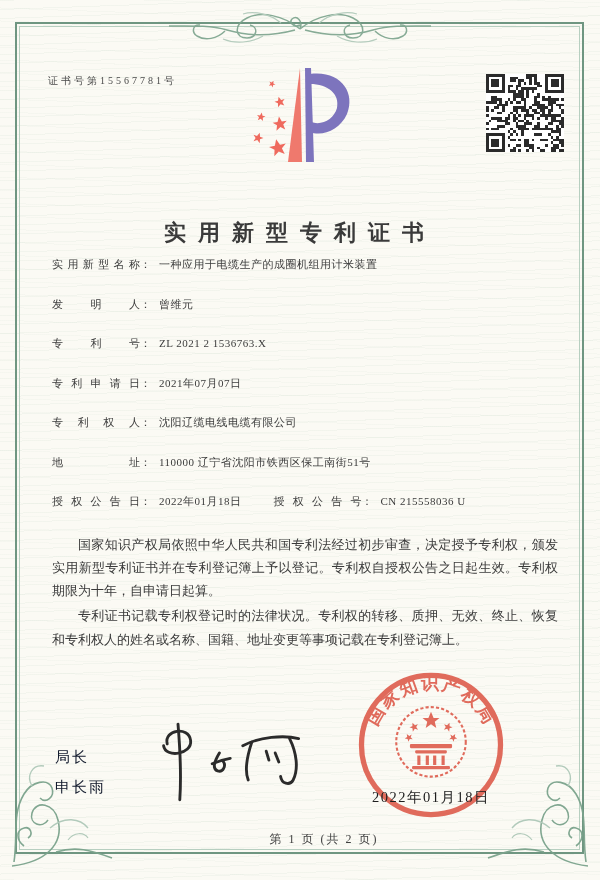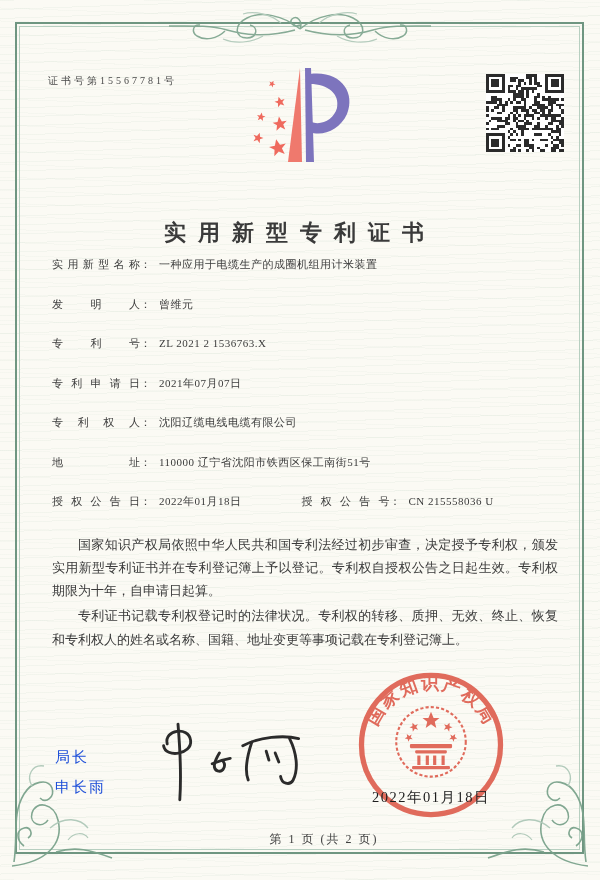--- a/index.html
+++ b/index.html
@@ -16,25 +16,25 @@
   .logo{position:absolute;left:244px;top:62px;width:116px;height:108px;}
   .qr{position:absolute;right:36px;top:74px;width:78px;height:78px;}
   .qr svg{width:100%;height:100%;}
   .title{position:absolute;left:0;right:0;top:174px;text-align:center;
     font-size:22px;font-weight:bold;letter-spacing:12px;color:#3a3a3a;margin-top:44px;}
   .fields{position:absolute;left:52px;right:38px;top:257px;font-size:11px;color:#3c3c3c;}
   .frow{margin-bottom:24.5px;white-space:nowrap;}
   .lbl{display:inline-block;width:88px;text-align:justify;text-align-last:justify;vertical-align:bottom;}
   .colon{margin-right:8px;}
   .val{letter-spacing:.5px;}
-  .pair2{margin-left:60px;font-family:Liberation Serif, serif;}
+  .pair2{margin-left:32px;font-family:Liberation Serif, serif;}
   .paras{position:absolute;left:52px;right:42px;top:533px;font-size:13px;line-height:1.78;
     text-align:justify;color:#3a3a3a;}
   .paras p{margin:0 0 2px 0;text-indent:2em;}
-  .sig-block{position:absolute;left:55px;top:742px;font-size:15px;color:#1d4ed8;line-height:30px;letter-spacing:2px;}
+  .sig-block{position:absolute;left:55px;top:742px;font-size:15px;color:#0f172a;line-height:30px;letter-spacing:2px;}
   .sig-hand{position:absolute;left:142px;top:714px;width:180px;height:95px;}
   .seal{position:absolute;left:352px;top:666px;width:158px;height:158px;opacity:.88;}
   .seal-date{position:absolute;left:372px;top:788px;font-size:14.5px;letter-spacing:1.5px;
     color:#1e1e1e;z-index:5;}
   .footer{position:absolute;left:0;right:0;bottom:32px;text-align:center;font-size:12px;
     letter-spacing:2px;color:#404040;padding-left:48px;}
   .flourish-top{position:absolute;top:3px;left:50%;transform:translateX(-50%);width:270px;height:46px;}
   .flourish-bl{position:absolute;left:4px;bottom:12px;width:112px;height:112px;}
   .flourish-br{position:absolute;right:4px;bottom:12px;width:112px;height:112px;transform:scaleX(-1);}
 </style>

